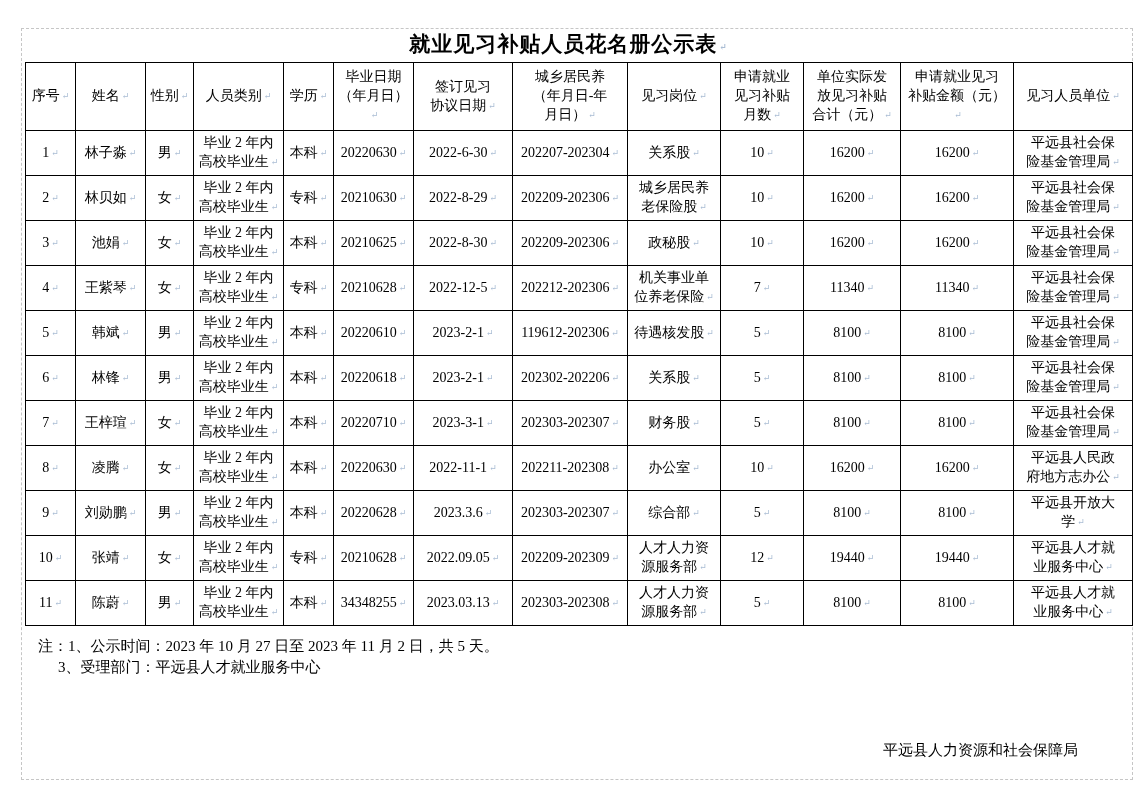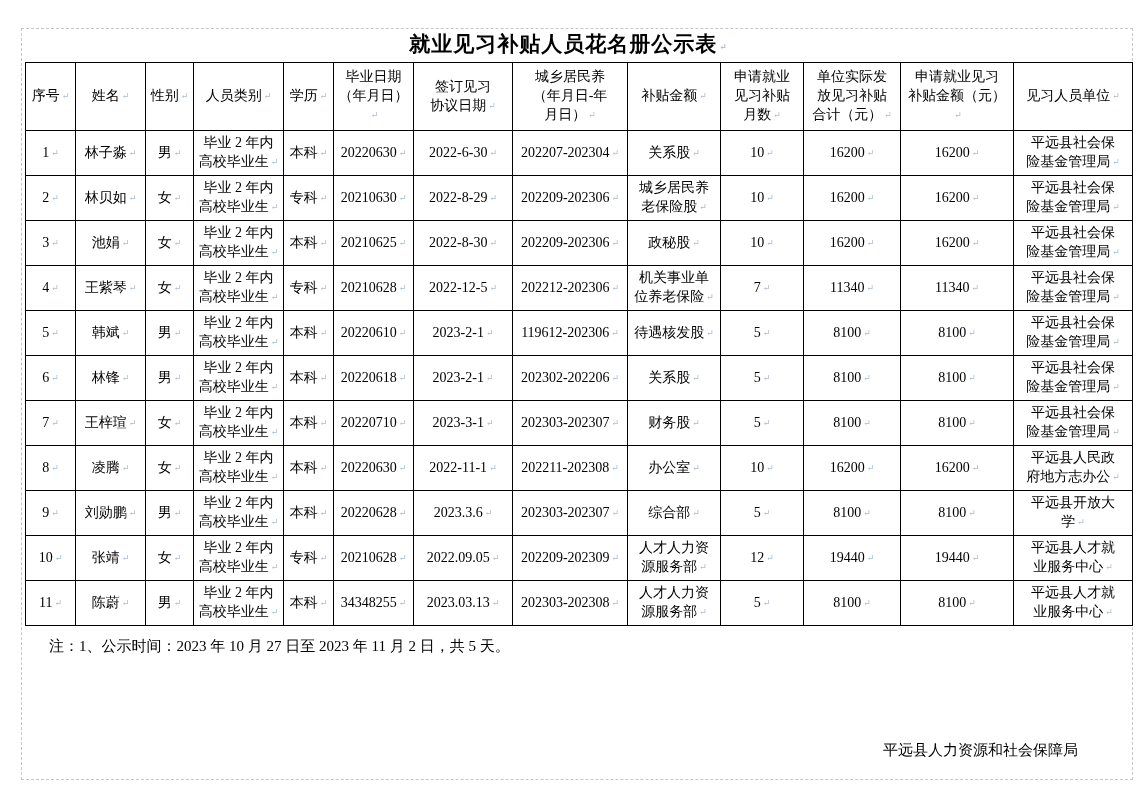--- a/index.html
+++ b/index.html
@@ -56,21 +56,21 @@
     margin-left: 2px;
     vertical-align: 1px;
   }
 
   .notes {
     position: absolute; top: 636px; left: 21px; width: 1105px;
     font-size: 15px; line-height: 21px;
     white-space: nowrap;
   }
   .note-line { margin-left: 37px; }
-  .note-line.first { margin-left: 28px; }
+  .note-line.first { margin-left: 17px; }
 
   .signature {
     position: absolute; top: 740px; left: 778px; width: 300px;
     font-size: 15px; line-height: 21px;
     text-align: right;
   }
 </style>
 </head>
 <body>
 
@@ -103,21 +103,21 @@
           <th><span class="pmark">性别</span></th>
           <th><span class="pmark">人员类别</span></th>
           <th><span class="pmark">学历</span></th>
           <th><span class="pmark">毕业日期
 （年月日）</span></th>
           <th><span class="pmark">签订见习
 协议日期</span></th>
           <th><span class="pmark">城乡居民养
 （年月日-年
 月日）</span></th>
-          <th><span class="pmark">补贴金额</span></th>
+          <th><span class="pmark">见习岗位</span></th>
           <th><span class="pmark">申请就业
 见习补贴
 月数</span></th>
           <th><span class="pmark">单位实际发
 放见习补贴
 合计（元）</span></th>
           <th><span class="pmark">申请就业见习
 补贴金额（元）</span></th>
           <th><span class="pmark">见习人员单位</span></th>
         </tr>
@@ -312,19 +312,20 @@
           <td><span class="pmark">8100</span></td>
           <td><span class="pmark">8100</span></td>
           <td><span class="pmark">平远县人才就
 业服务中心</span></td>
         </tr>
       </tbody>
   </table>
 
   <div class="notes">
     <div class="note-line first">注：1、公示时间：2023 年 10 月 27 日至 2023 年 11 月 2 日，共 5 天。</div>
+    <div class="note-line">3、受理部门：平远县人才就业服务中心</div>
   </div>
 
   <div class="signature">
     <div>平远县人力资源和社会保障局</div>
   </div>
 
 </div>
 
 </body></html>

